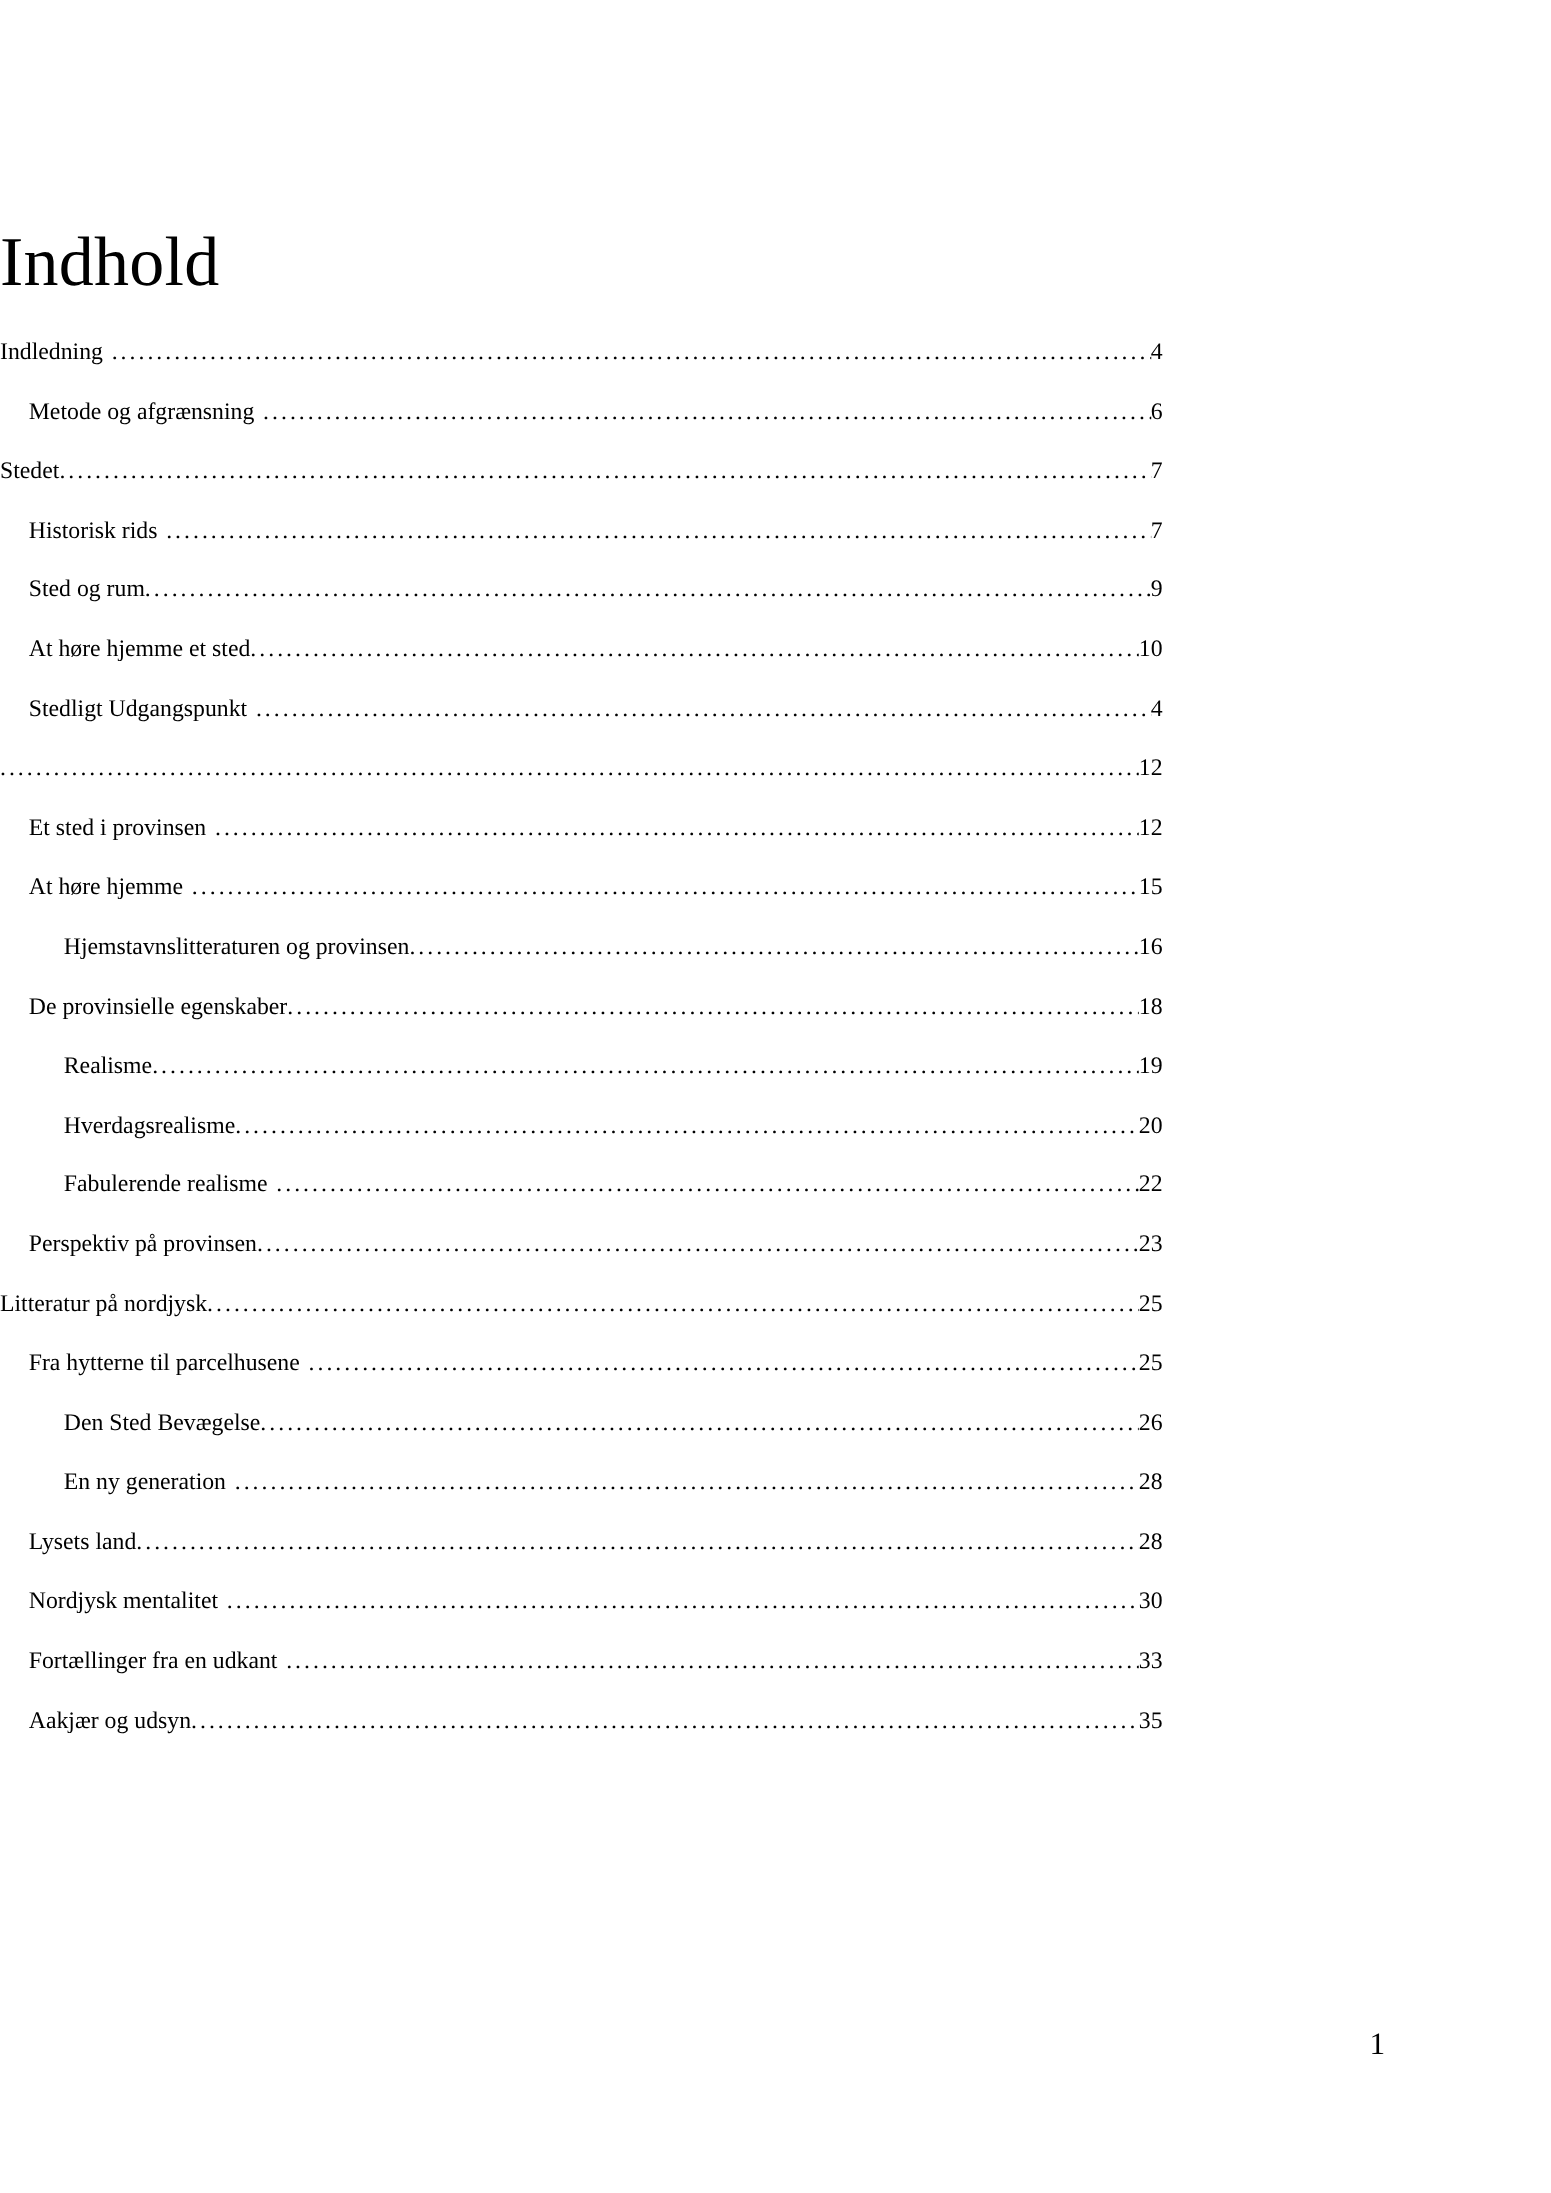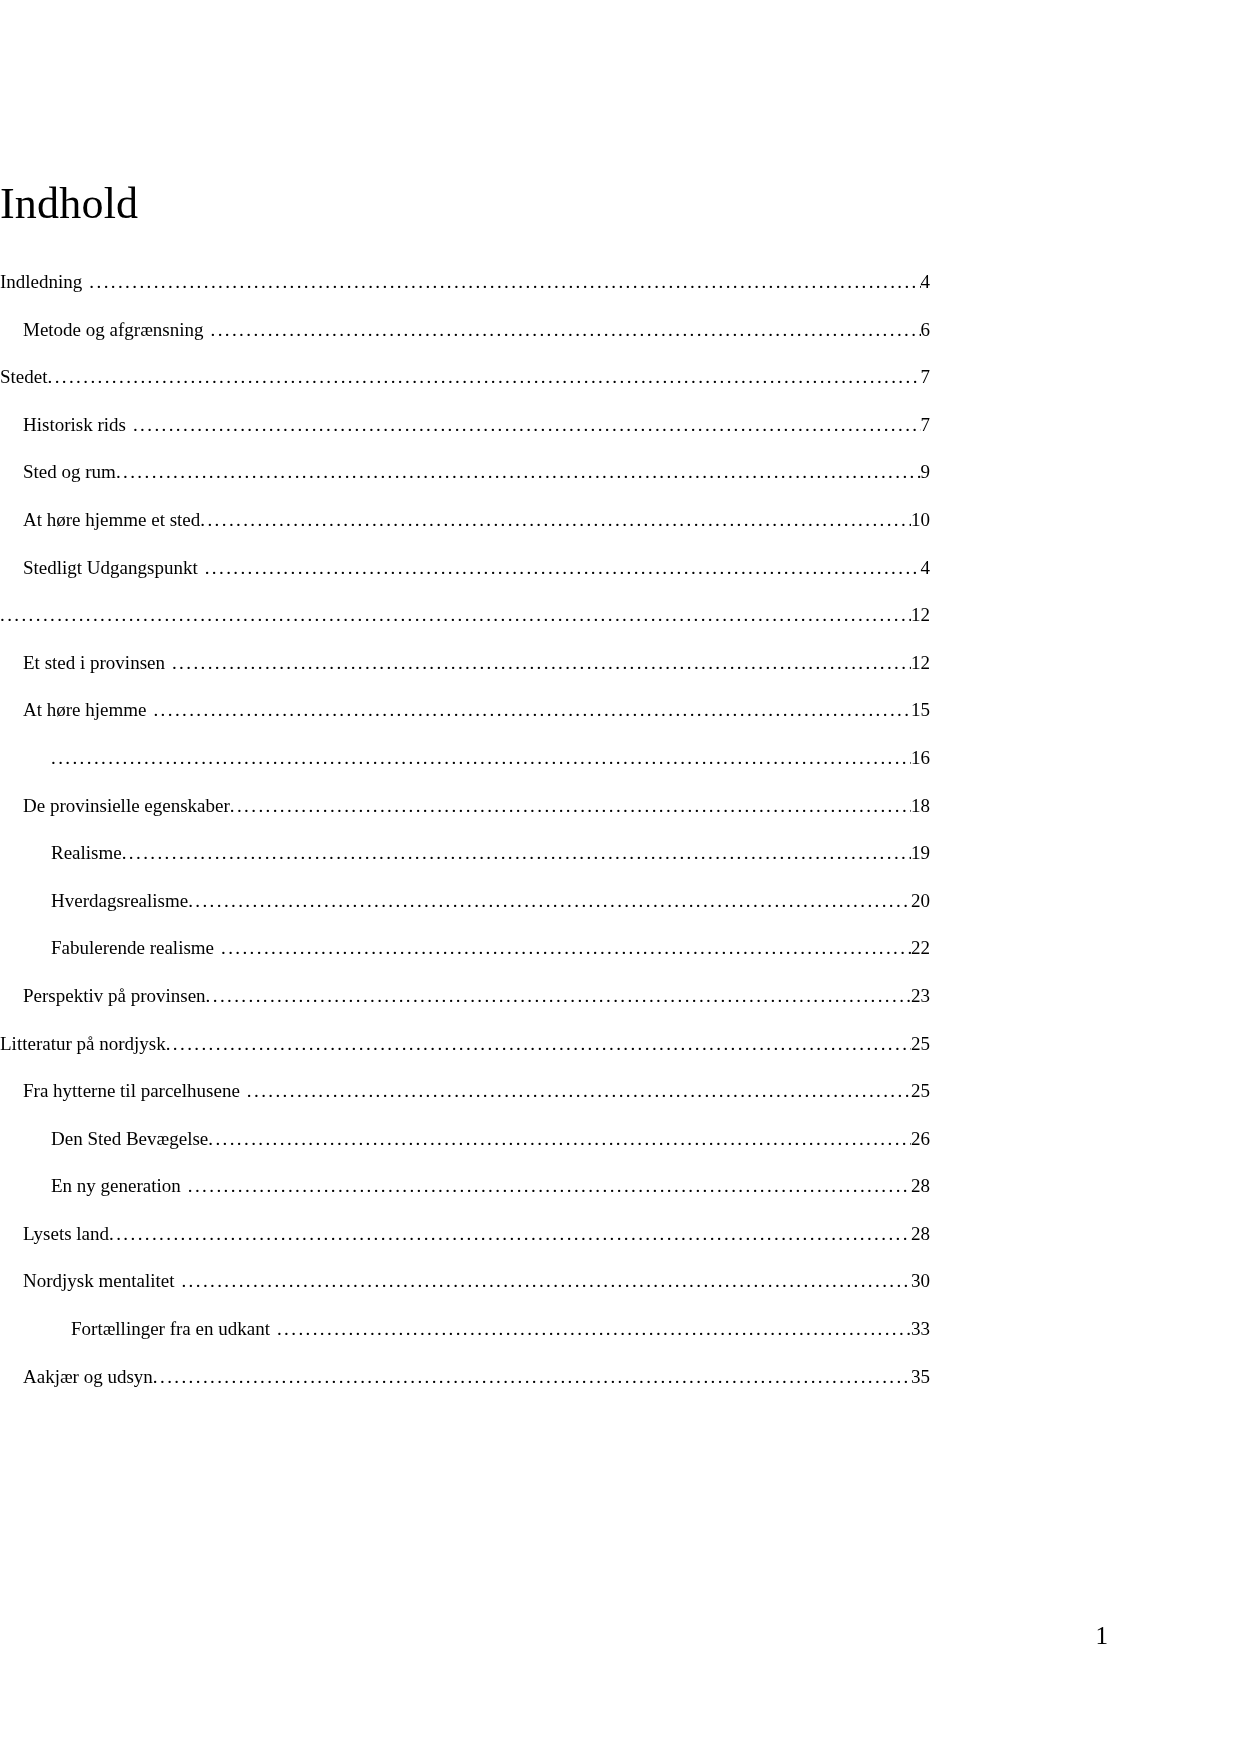--- a/index.html
+++ b/index.html
@@ -14,21 +14,21 @@
   }
   .page {
     position: relative;
     width: 1241px;
     height: 1754px;
     background: #ffffff;
     overflow: hidden;
     box-sizing: border-box;
   }
   .toc-title {
-    font-size: 44px;
+    font-size: 56px;
     font-weight: normal;
     line-height: 1;
     margin: 0;
     padding: 0;
     position: absolute;
     left: 0;
     top: 182px;
     letter-spacing: 0.2px;
   }
   .toc-list {
@@ -128,20 +128,21 @@
         <span class="label" style="padding-right: 7px; text-align: right;">Et sted i provinsen</span>
         <span class="leader">.......................................................................................................................................................................................................</span>
         <span class="pageno">12</span>
       </li>
       <li class="toc-entry lvl-1">
         <span class="label" style="padding-right: 7px;">At høre hjemme</span>
         <span class="leader">.......................................................................................................................................................................................................</span>
         <span class="pageno">15</span>
       </li>
       <li class="toc-entry lvl-2">
+        <span class="label">Hjemstavnslitteraturen og provinsen</span>
         <span class="leader">.......................................................................................................................................................................................................</span>
         <span class="pageno">16</span>
       </li>
       <li class="toc-entry lvl-1">
         <span class="label">De provinsielle egenskaber</span>
         <span class="leader">.......................................................................................................................................................................................................</span>
         <span class="pageno">18</span>
       </li>
       <li class="toc-entry lvl-2">
         <span class="label">Realisme</span>
@@ -187,21 +188,21 @@
         <span class="label">Lysets land</span>
         <span class="leader">.......................................................................................................................................................................................................</span>
         <span class="pageno">28</span>
       </li>
       <li class="toc-entry lvl-1">
         <span class="label" style="padding-right: 7px;">Nordjysk mentalitet</span>
         <span class="leader">.......................................................................................................................................................................................................</span>
         <span class="pageno">30</span>
       </li>
       <li class="toc-entry lvl-1">
-        <span class="label" style="padding-right: 7px; margin-left: 48px;">Fortællinger fra en udkant</span>
+        <span class="label" style="padding-right: 7px;">Fortællinger fra en udkant</span>
         <span class="leader">.......................................................................................................................................................................................................</span>
         <span class="pageno">33</span>
       </li>
       <li class="toc-entry lvl-1">
         <span class="label">Aakjær og udsyn</span>
         <span class="leader">.......................................................................................................................................................................................................</span>
         <span class="pageno">35</span>
       </li>
     </ul>
 

